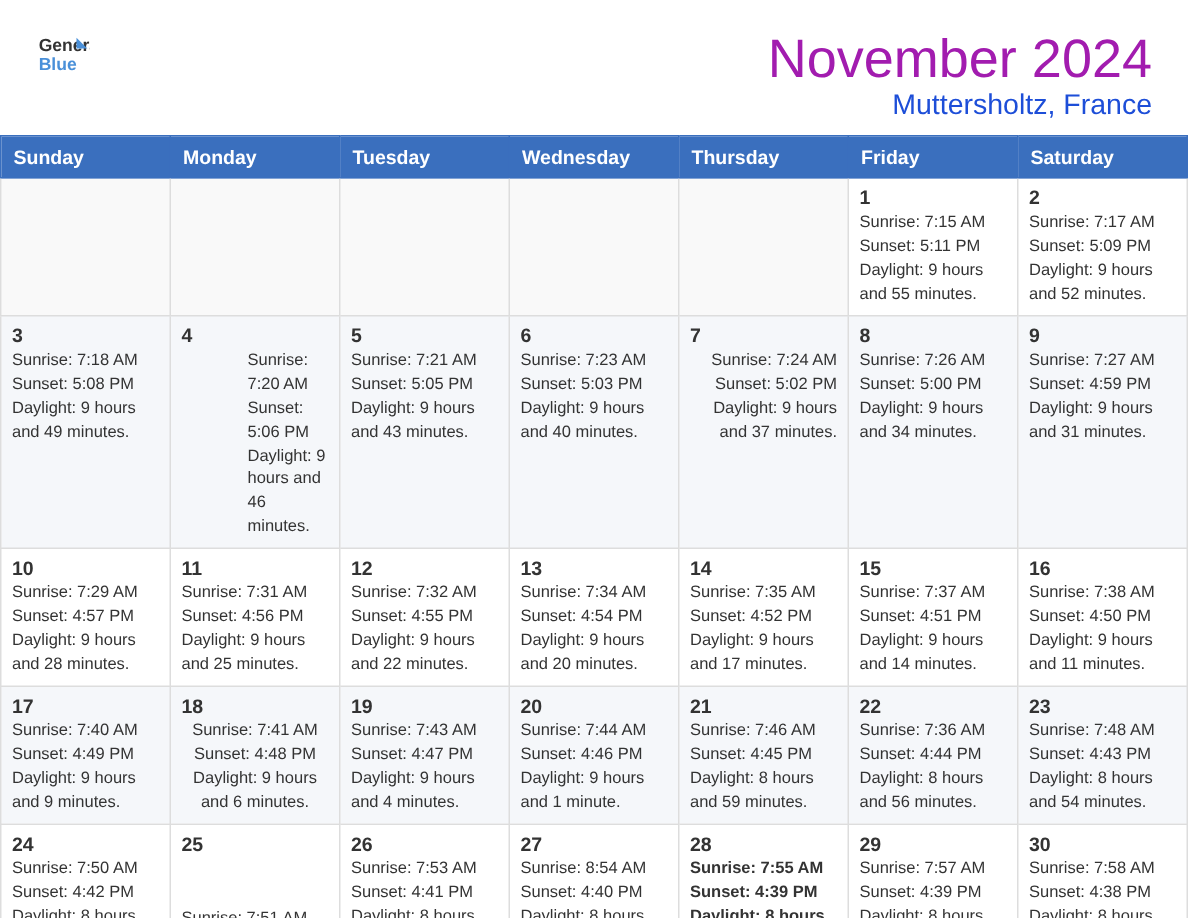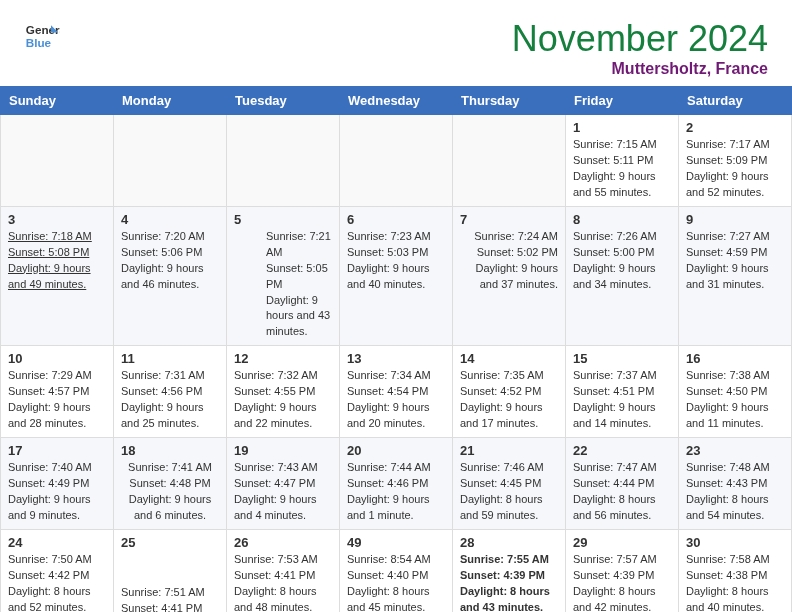--- a/index.html
+++ b/index.html
@@ -3,22 +3,22 @@
   <meta charset="utf-8">
   <style>
     * { box-sizing: border-box; margin: 0; padding: 0; }
     body { font-family: Arial, sans-serif; background: #fff; width: 792px; min-height: 612px; }
 
     .header { display: flex; justify-content: space-between; align-items: flex-start; padding: 18px 24px 8px 24px; }
     .logo { display: flex; align-items: center; gap: 0; }
     .logo-icon { width: 36px; height: 36px; margin-right: 4px; }
 
     .title-block { text-align: right; }
-    .month-title { font-size: 36px; font-weight: 300; color: #15803d; }
-    .location { font-size: 16px; color: #701a75; font-weight: 700; }
+    .month-title { font-size: 36px; font-weight: 300; color: #a21caf; }
+    .location { font-size: 19px; color: #1d4ed8; font-weight: 400; }
 
     .calendar { width: 100%; border-collapse: collapse; margin: 0 0 10px 0; }
     .calendar th {
       background: #3a6fbe;
       color: #fff;
       font-size: 13px;
       font-weight: bold;
       text-align: left;
       padding: 6px 8px;
       border: 1px solid #3a6fbe;
@@ -83,33 +83,33 @@
         <td>
           <span class="day-num">2</span>
           <div class="day-info" style="white-space: pre-line;">Sunrise: 7:17 AM
 Sunset: 5:09 PM
 Daylight: 9 hours and 52 minutes.</div>
         </td>
       </tr>
       <tr>
         <td>
           <span class="day-num">3</span>
-          <div class="day-info" style="white-space: pre-line; text-decoration: underline;">Sunrise: 7:18 AM
+          <div class="day-info" style="white-space: pre-line;">Sunrise: 7:18 AM
 Sunset: 5:08 PM
 Daylight: 9 hours and 49 minutes.</div>
         </td>
         <td>
           <span class="day-num">4</span>
-          <div class="day-info" style="white-space: pre-line;">Sunrise: 7:20 AM
+          <div class="day-info" style="white-space: pre-line; margin-left: 44px;">Sunrise: 7:20 AM
 Sunset: 5:06 PM
 Daylight: 9 hours and 46 minutes.</div>
         </td>
         <td>
           <span class="day-num">5</span>
-          <div class="day-info" style="white-space: pre-line; margin-left: 32px;">Sunrise: 7:21 AM
+          <div class="day-info" style="white-space: pre-line;">Sunrise: 7:21 AM
 Sunset: 5:05 PM
 Daylight: 9 hours and 43 minutes.</div>
         </td>
         <td>
           <span class="day-num">6</span>
           <div class="day-info" style="white-space: pre-line;">Sunrise: 7:23 AM
 Sunset: 5:03 PM
 Daylight: 9 hours and 40 minutes.</div>
         </td>
         <td>
@@ -201,21 +201,21 @@
 Daylight: 9 hours and 1 minute.</div>
         </td>
         <td>
           <span class="day-num">21</span>
           <div class="day-info" style="white-space: pre-line;">Sunrise: 7:46 AM
 Sunset: 4:45 PM
 Daylight: 8 hours and 59 minutes.</div>
         </td>
         <td>
           <span class="day-num">22</span>
-          <div class="day-info" style="white-space: pre-line;">Sunrise: 7:47 AM
+          <div class="day-info" style="white-space: pre-line;">Sunrise: 7:36 AM
 Sunset: 4:44 PM
 Daylight: 8 hours and 56 minutes.</div>
         </td>
         <td>
           <span class="day-num">23</span>
           <div class="day-info" style="white-space: pre-line;">Sunrise: 7:48 AM
 Sunset: 4:43 PM
 Daylight: 8 hours and 54 minutes.</div>
         </td>
       </tr>
@@ -232,21 +232,21 @@
 Sunset: 4:41 PM
 Daylight: 8 hours and 50 minutes.</div>
         </td>
         <td>
           <span class="day-num">26</span>
           <div class="day-info" style="white-space: pre-line;">Sunrise: 7:53 AM
 Sunset: 4:41 PM
 Daylight: 8 hours and 48 minutes.</div>
         </td>
         <td>
-          <span class="day-num">49</span>
+          <span class="day-num">27</span>
           <div class="day-info" style="white-space: pre-line;">Sunrise: 8:54 AM
 Sunset: 4:40 PM
 Daylight: 8 hours and 45 minutes.</div>
         </td>
         <td>
           <span class="day-num">28</span>
           <div class="day-info" style="white-space: pre-line; font-weight: bold;">Sunrise: 7:55 AM
 Sunset: 4:39 PM
 Daylight: 8 hours and 43 minutes.</div>
         </td>

